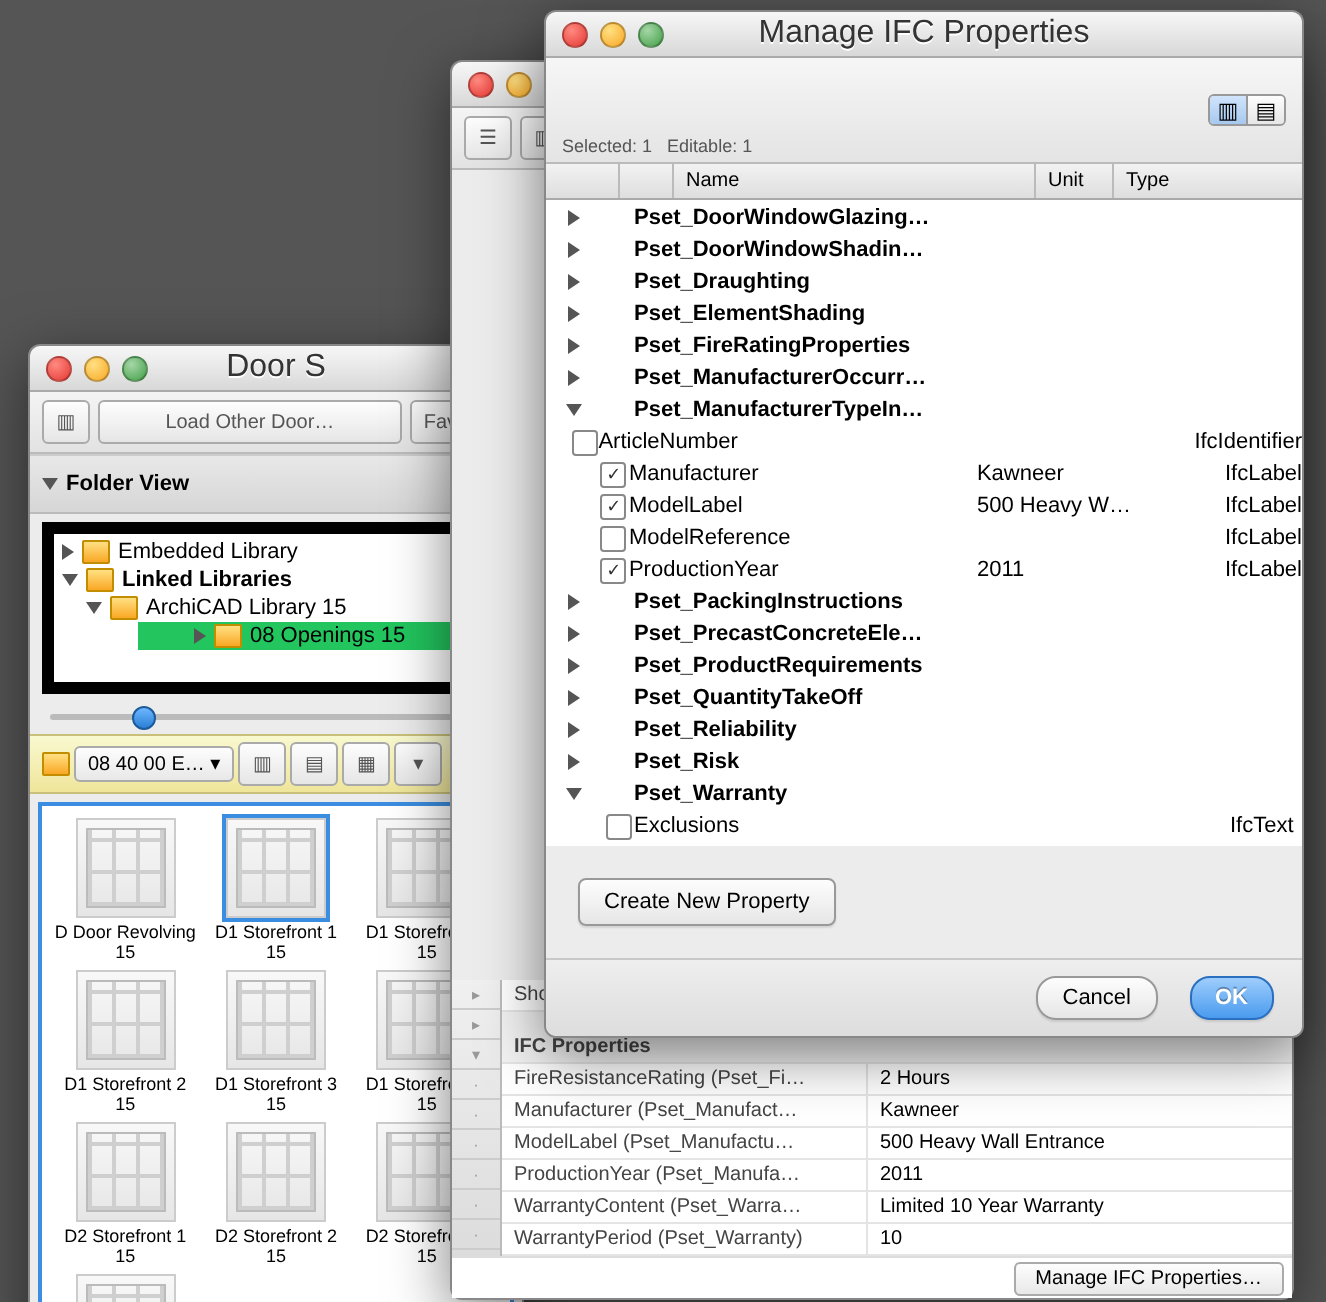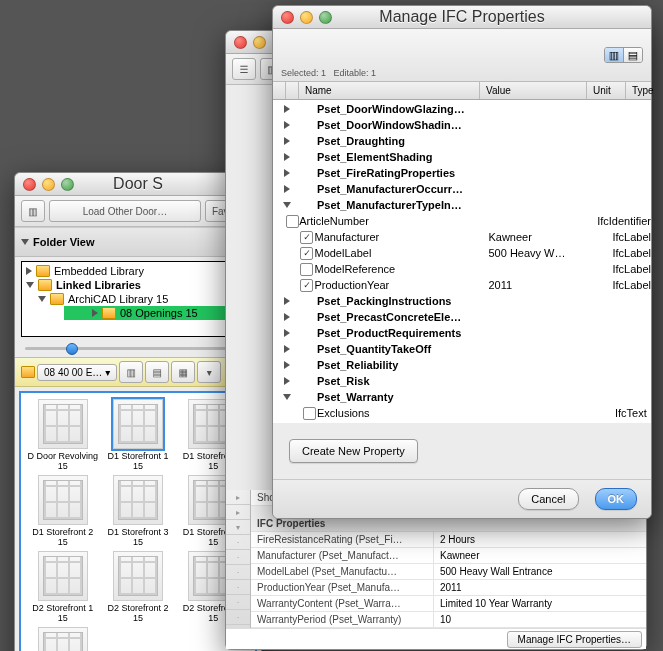--- a/index.html
+++ b/index.html
@@ -11,21 +11,21 @@
   .title { position:absolute; left:0; right:0; text-align:center; color:#333; font-size:16px; text-shadow:0 1px 0 #fff; }
   .btn { display:inline-flex; align-items:center; justify-content:center; height:20px; padding:0 12px; background:linear-gradient(#fdfdfd,#e6e6e6); border:1px solid #999; border-radius:10px; font-size:11px; cursor:default; box-shadow:0 1px 1px rgba(0,0,0,.1); }
   .btn.default { background:linear-gradient(#9ecdfd,#4a9bee); border-color:#2a6fc0; color:#fff; font-weight:bold; text-shadow:0 -1px 0 rgba(0,0,0,.3); }
   .btn-area { display:flex; justify-content:flex-end; gap:16px; padding:8px 14px; border-top:1px solid #c8c8c8; background:linear-gradient(#eee,#ddd); border-radius:0 0 6px 6px; }
   .toolbar { display:flex; align-items:center; gap:4px; padding:4px 6px; background:linear-gradient(#f4f4f4,#e2e2e2); border-bottom:1px solid #bbb; }
   .tb-btn { width:22px; height:20px; border:1px solid #aaa; border-radius:3px; background:linear-gradient(#fdfdfd,#e6e6e6); display:flex; align-items:center; justify-content:center; font-size:10px; color:#555; }
   .section-hdr { background:linear-gradient(#e8e8e8,#d6d6d6); border-top:1px solid #ccc; border-bottom:1px solid #bbb; padding:3px 6px; font-weight:bold; display:flex; align-items:center; gap:4px; }
   .tri { display:inline-block; width:0; height:0; }
   .tri.r { border-top:4px solid transparent; border-bottom:4px solid transparent; border-left:6px solid #555; }
   .tri.d { border-left:4px solid transparent; border-right:4px solid transparent; border-top:6px solid #555; }
-  .tree { background:#fff; border:1px solid #000000; margin:4px 6px; padding:2px; height:70px; overflow:hidden; }
+  .tree { background:#fff; border:6px solid #000000; margin:4px 6px; padding:2px; height:70px; overflow:hidden; }
   .tree-row { display:flex; align-items:center; gap:4px; padding:1px 2px; }
   .tree-row.sel { background:#22c55e;margin-left:40px; }
   .folder-icon { width:12px; height:10px; background:linear-gradient(#ffe082,#f9a825); border:1px solid #c28e00; border-radius:1px; }
   .tree-slider { height:14px; margin:2px 10px; position:relative; }
   .tree-slider::before { content:""; position:absolute; left:0; right:0; top:6px; height:3px; background:#bbb; border-radius:2px; }
   .tree-slider .thumb { position:absolute; left:18%; top:2px; width:10px; height:10px; border-radius:50%; background:linear-gradient(#6db7ff,#2a7fd6); border:1px solid #1c5a9c; }
   .strip { display:flex; align-items:center; gap:2px; padding:3px 6px; background:linear-gradient(#f9f9d0,#efe59a); border-top:1px solid #c8bf7a; border-bottom:1px solid #c8bf7a; }
   .chip { border:1px solid #aaa; border-radius:3px; padding:2px 6px; background:linear-gradient(#fdfdfd,#e8e8e8); font-size:10px; }
   .grid { background:#fff; border:2px solid #3a8de0; margin:4px; padding:6px; display:grid; grid-template-columns:repeat(3,1fr); gap:4px; }
   .cell { text-align:center; font-size:9px; }
@@ -242,21 +242,20 @@
     <div class="tiny"><span>Selected: 1</span>&nbsp;&nbsp;&nbsp;<span>Editable: 1</span></div>
     <div class="view-toggle">
         <span>▥</span>
         <span>▤</span>
       </div>
   </div>
   <div class="columns">
     <div style="width:24px;"></div>
     <div style="width:14px;"></div>
     <div style="flex:0 0 168px;">Name</div>
-    <div style="flex:0 0 94px;">Value</div>
     <div style="flex:0 0 26px;">Unit</div>
     <div style="flex:1; border-right:none;">Type</div>
   </div>
   <div class="list" id="ifc-list">
       <div class="row">
         <span class="c1">
           <span class="tri r"></span>
         </span>
         <span class="c2"></span>
         <span class="c3 pset">Pset_DoorWindowGlazing…</span>

